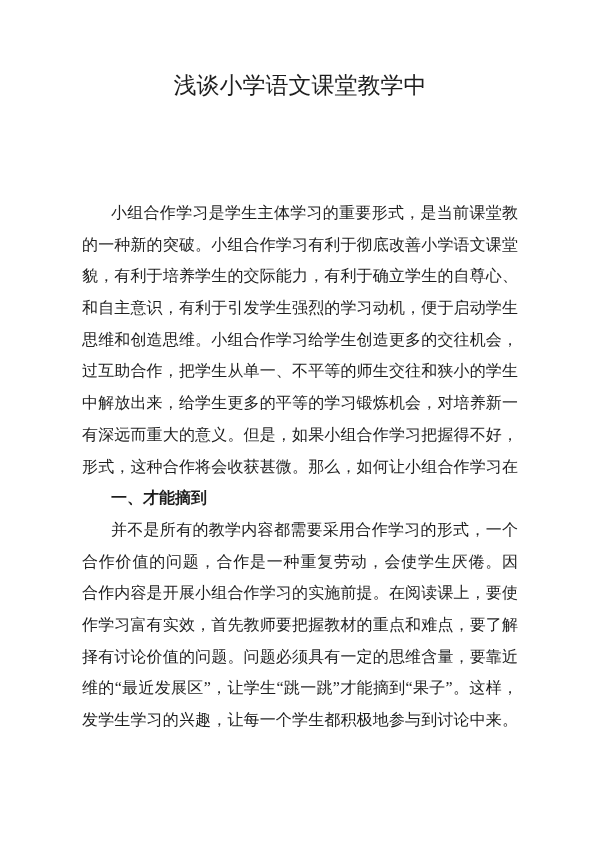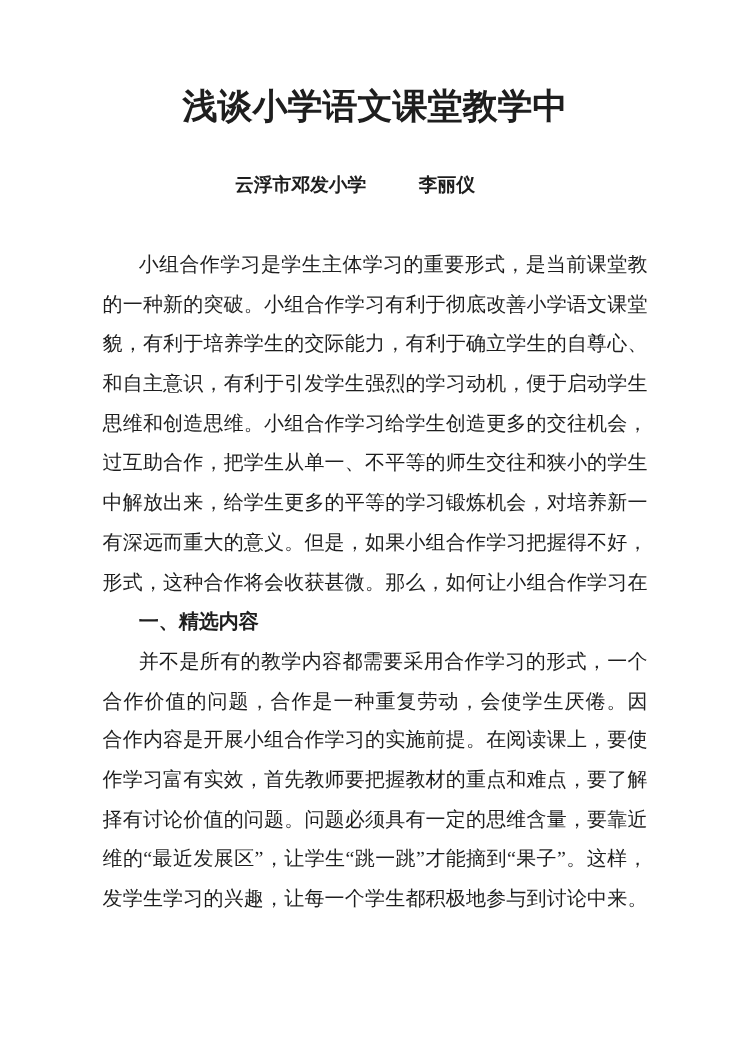--- a/index.html
+++ b/index.html
@@ -17,23 +17,23 @@
     color: #1e1e1e;
   }
   .title-block {
     position: absolute;
     top: 69px;
     left: 0;
     width: 600px;
     text-align: center;
   }
   .title-line {
-    font-size: 28px;
+    font-size: 23px;
     line-height: 33px;
-    font-weight: 700;
+    font-weight: 400;
     white-space: nowrap;
   }
   .byline {
     position: absolute;
     top: 139px;
     left: 188px;
     font-size: 15px;
     line-height: 21px;
     font-weight: 700;
     white-space: nowrap;
@@ -68,35 +68,32 @@
 </style>
 </head>
 <body>
 
 <div class="page">
 
   <div class="title-block">
     <div class="title-line">浅谈小学语文课堂教学中</div>
   </div>
 
-  <div class="byline">
-    <span class="byline-school">云浮市邓发小学</span><span class="byline-author">李丽仪</span>
-  </div>
 
   <div class="body-block">
       <div class="line indent">小组合作学习是学生主体学习的重要形式，是当前课堂教学模式</div>
       <div class="line">的一种新的突破。小组合作学习有利于彻底改善小学语文课堂教学面</div>
       <div class="line">貌，有利于培养学生的交际能力，有利于确立学生的自尊心、自信心</div>
       <div class="line">和自主意识，有利于引发学生强烈的学习动机，便于启动学生的发散</div>
       <div class="line">思维和创造思维。小组合作学习给学生创造更多的交往机会，学生经</div>
       <div class="line">过互助合作，把学生从单一、不平等的师生交往和狭小的学生间交往</div>
       <div class="line">中解放出来，给学生更多的平等的学习锻炼机会，对培养新一代人具</div>
       <div class="line">有深远而重大的意义。但是，如果小组合作学习把握得不好，仅流于</div>
       <div class="line">形式，这种合作将会收获甚微。那么，如何让小组合作学习在课堂中</div>
-      <div class="line heading indent short">一、精选内容</div>
+      <div class="line heading indent short">一、才能摘到</div>
       <div class="line indent">并不是所有的教学内容都需要采用合作学习的形式，一个没有</div>
       <div class="line">合作价值的问题，合作是一种重复劳动，会使学生厌倦。因此，精选</div>
       <div class="line">合作内容是开展小组合作学习的实施前提。在阅读课上，要使小组合</div>
       <div class="line">作学习富有实效，首先教师要把握教材的重点和难点，要了解学生选</div>
       <div class="line">择有讨论价值的问题。问题必须具有一定的思维含量，要靠近学生思</div>
       <div class="line">维的“最近发展区”，让学生“跳一跳”才能摘到“果子”。这样，才能激</div>
       <div class="line">发学生学习的兴趣，让每一个学生都积极地参与到讨论中来。例如：</div>
     </div>
 
 </div>

